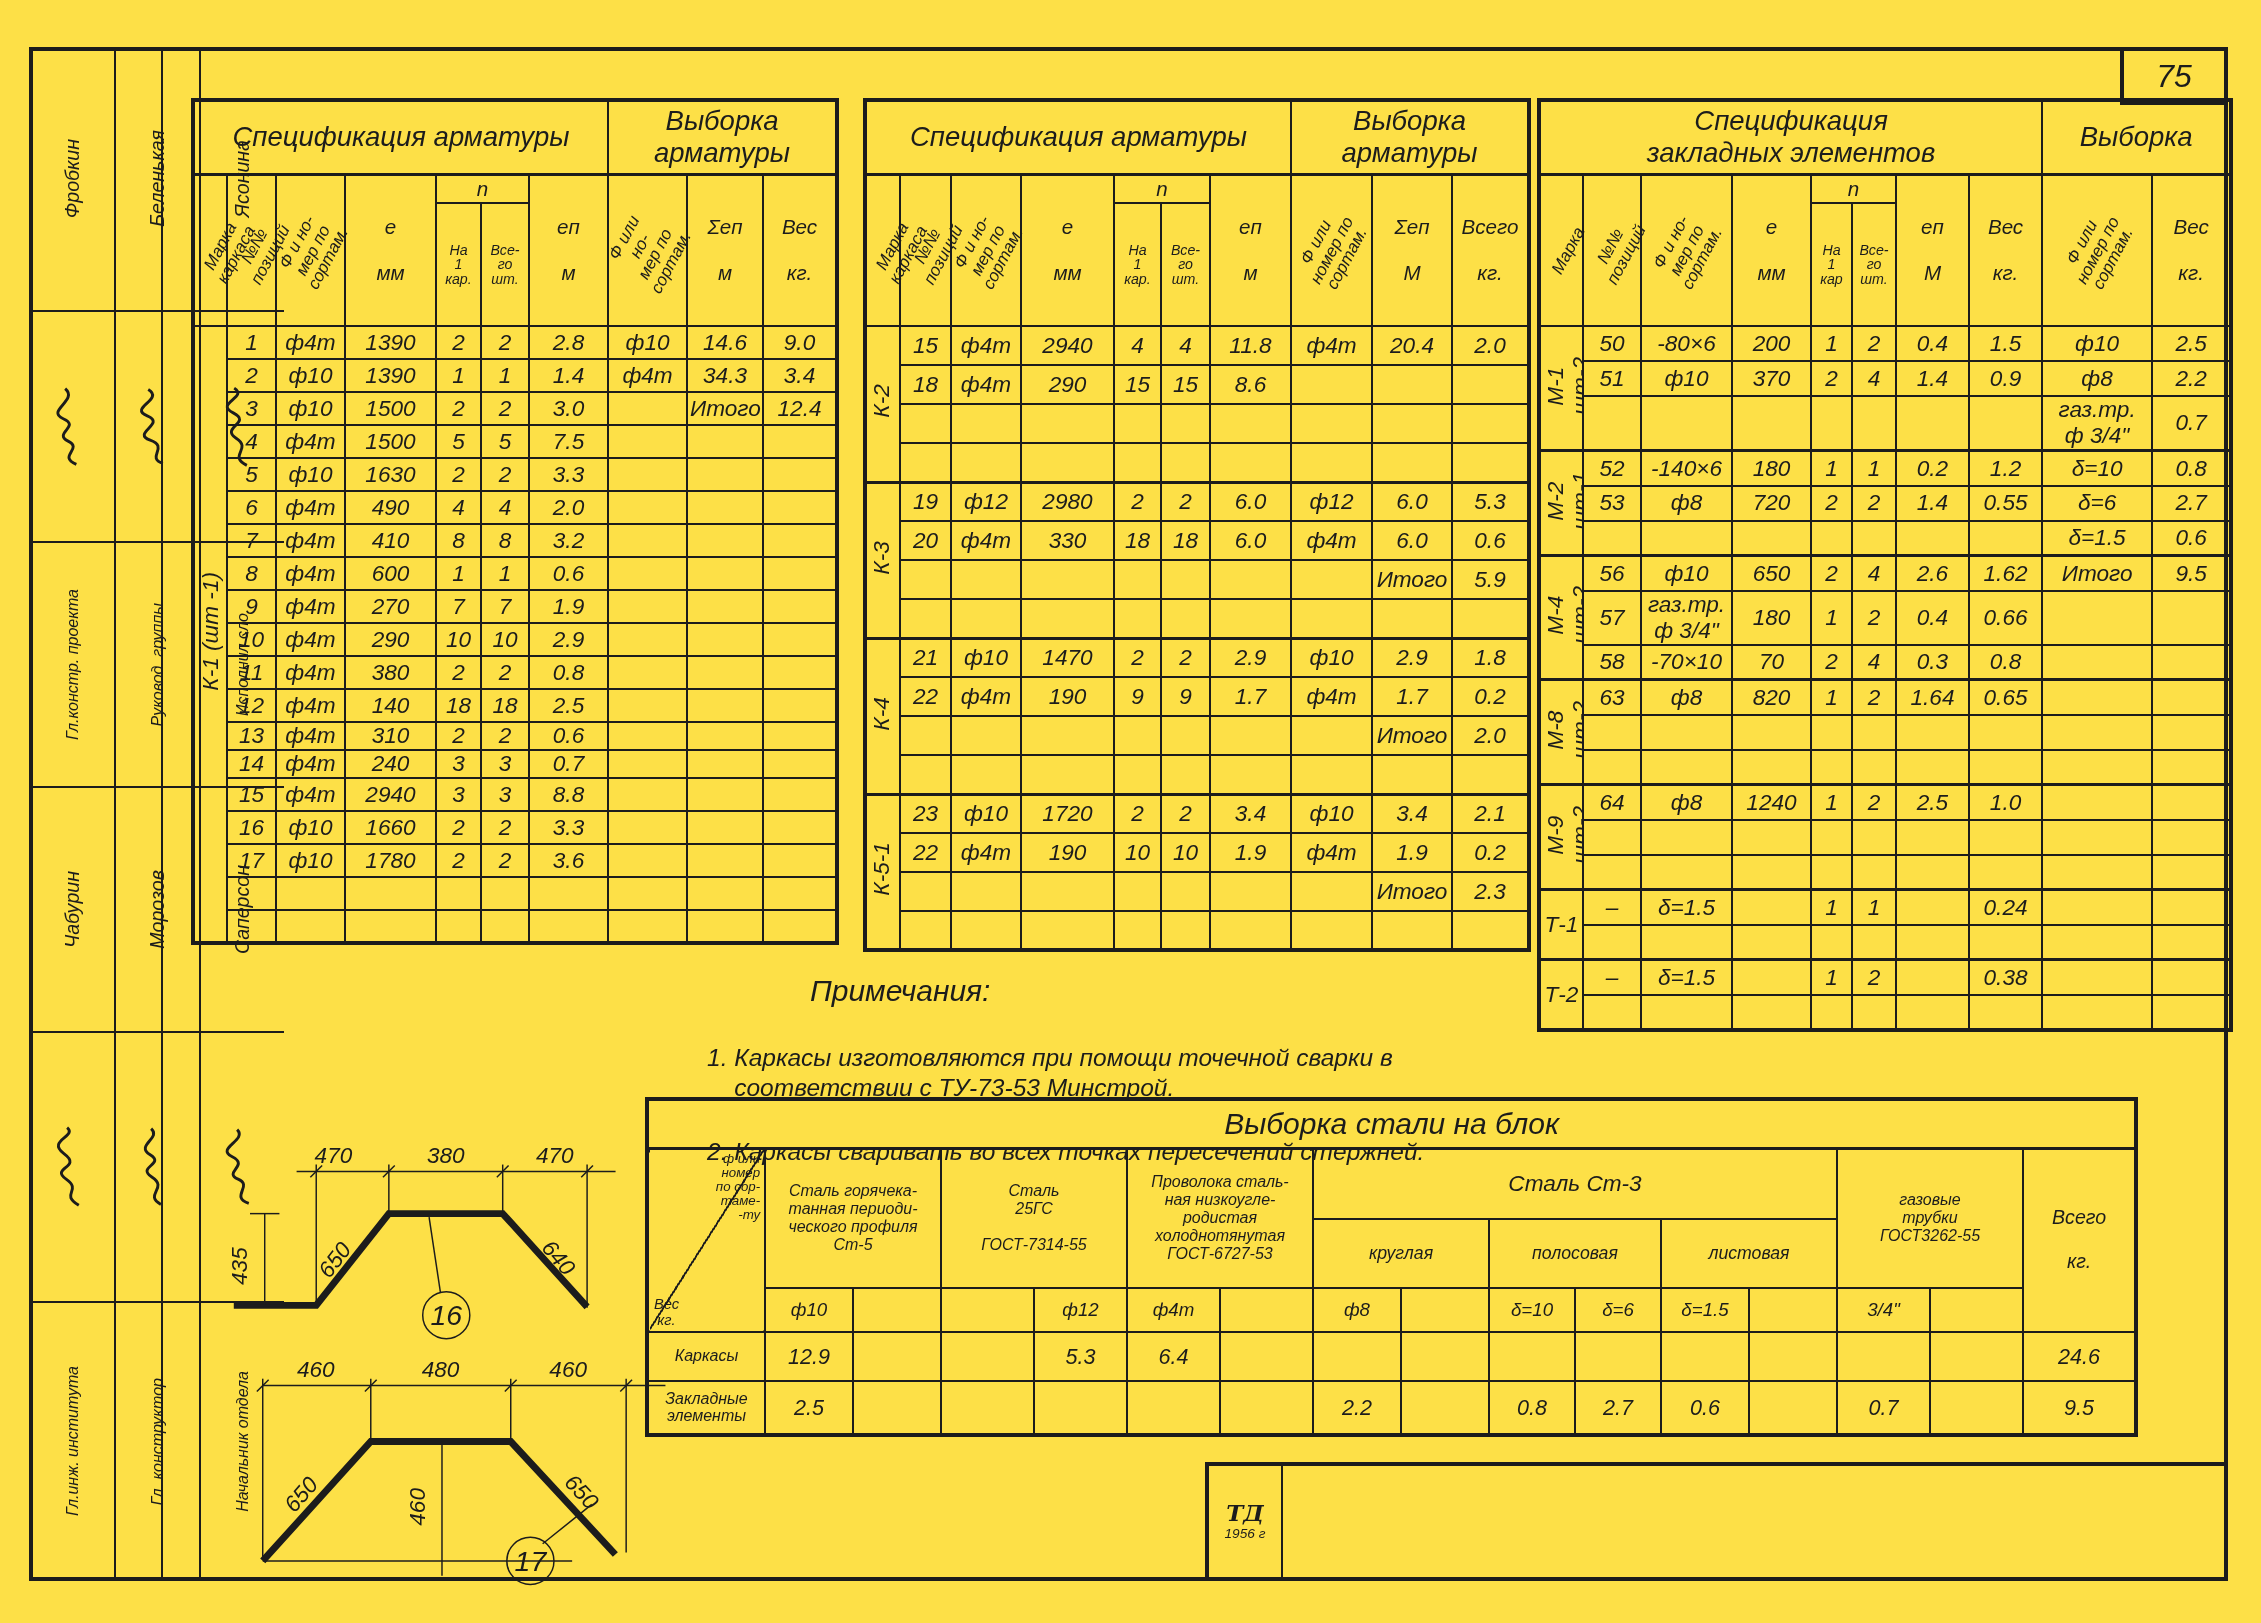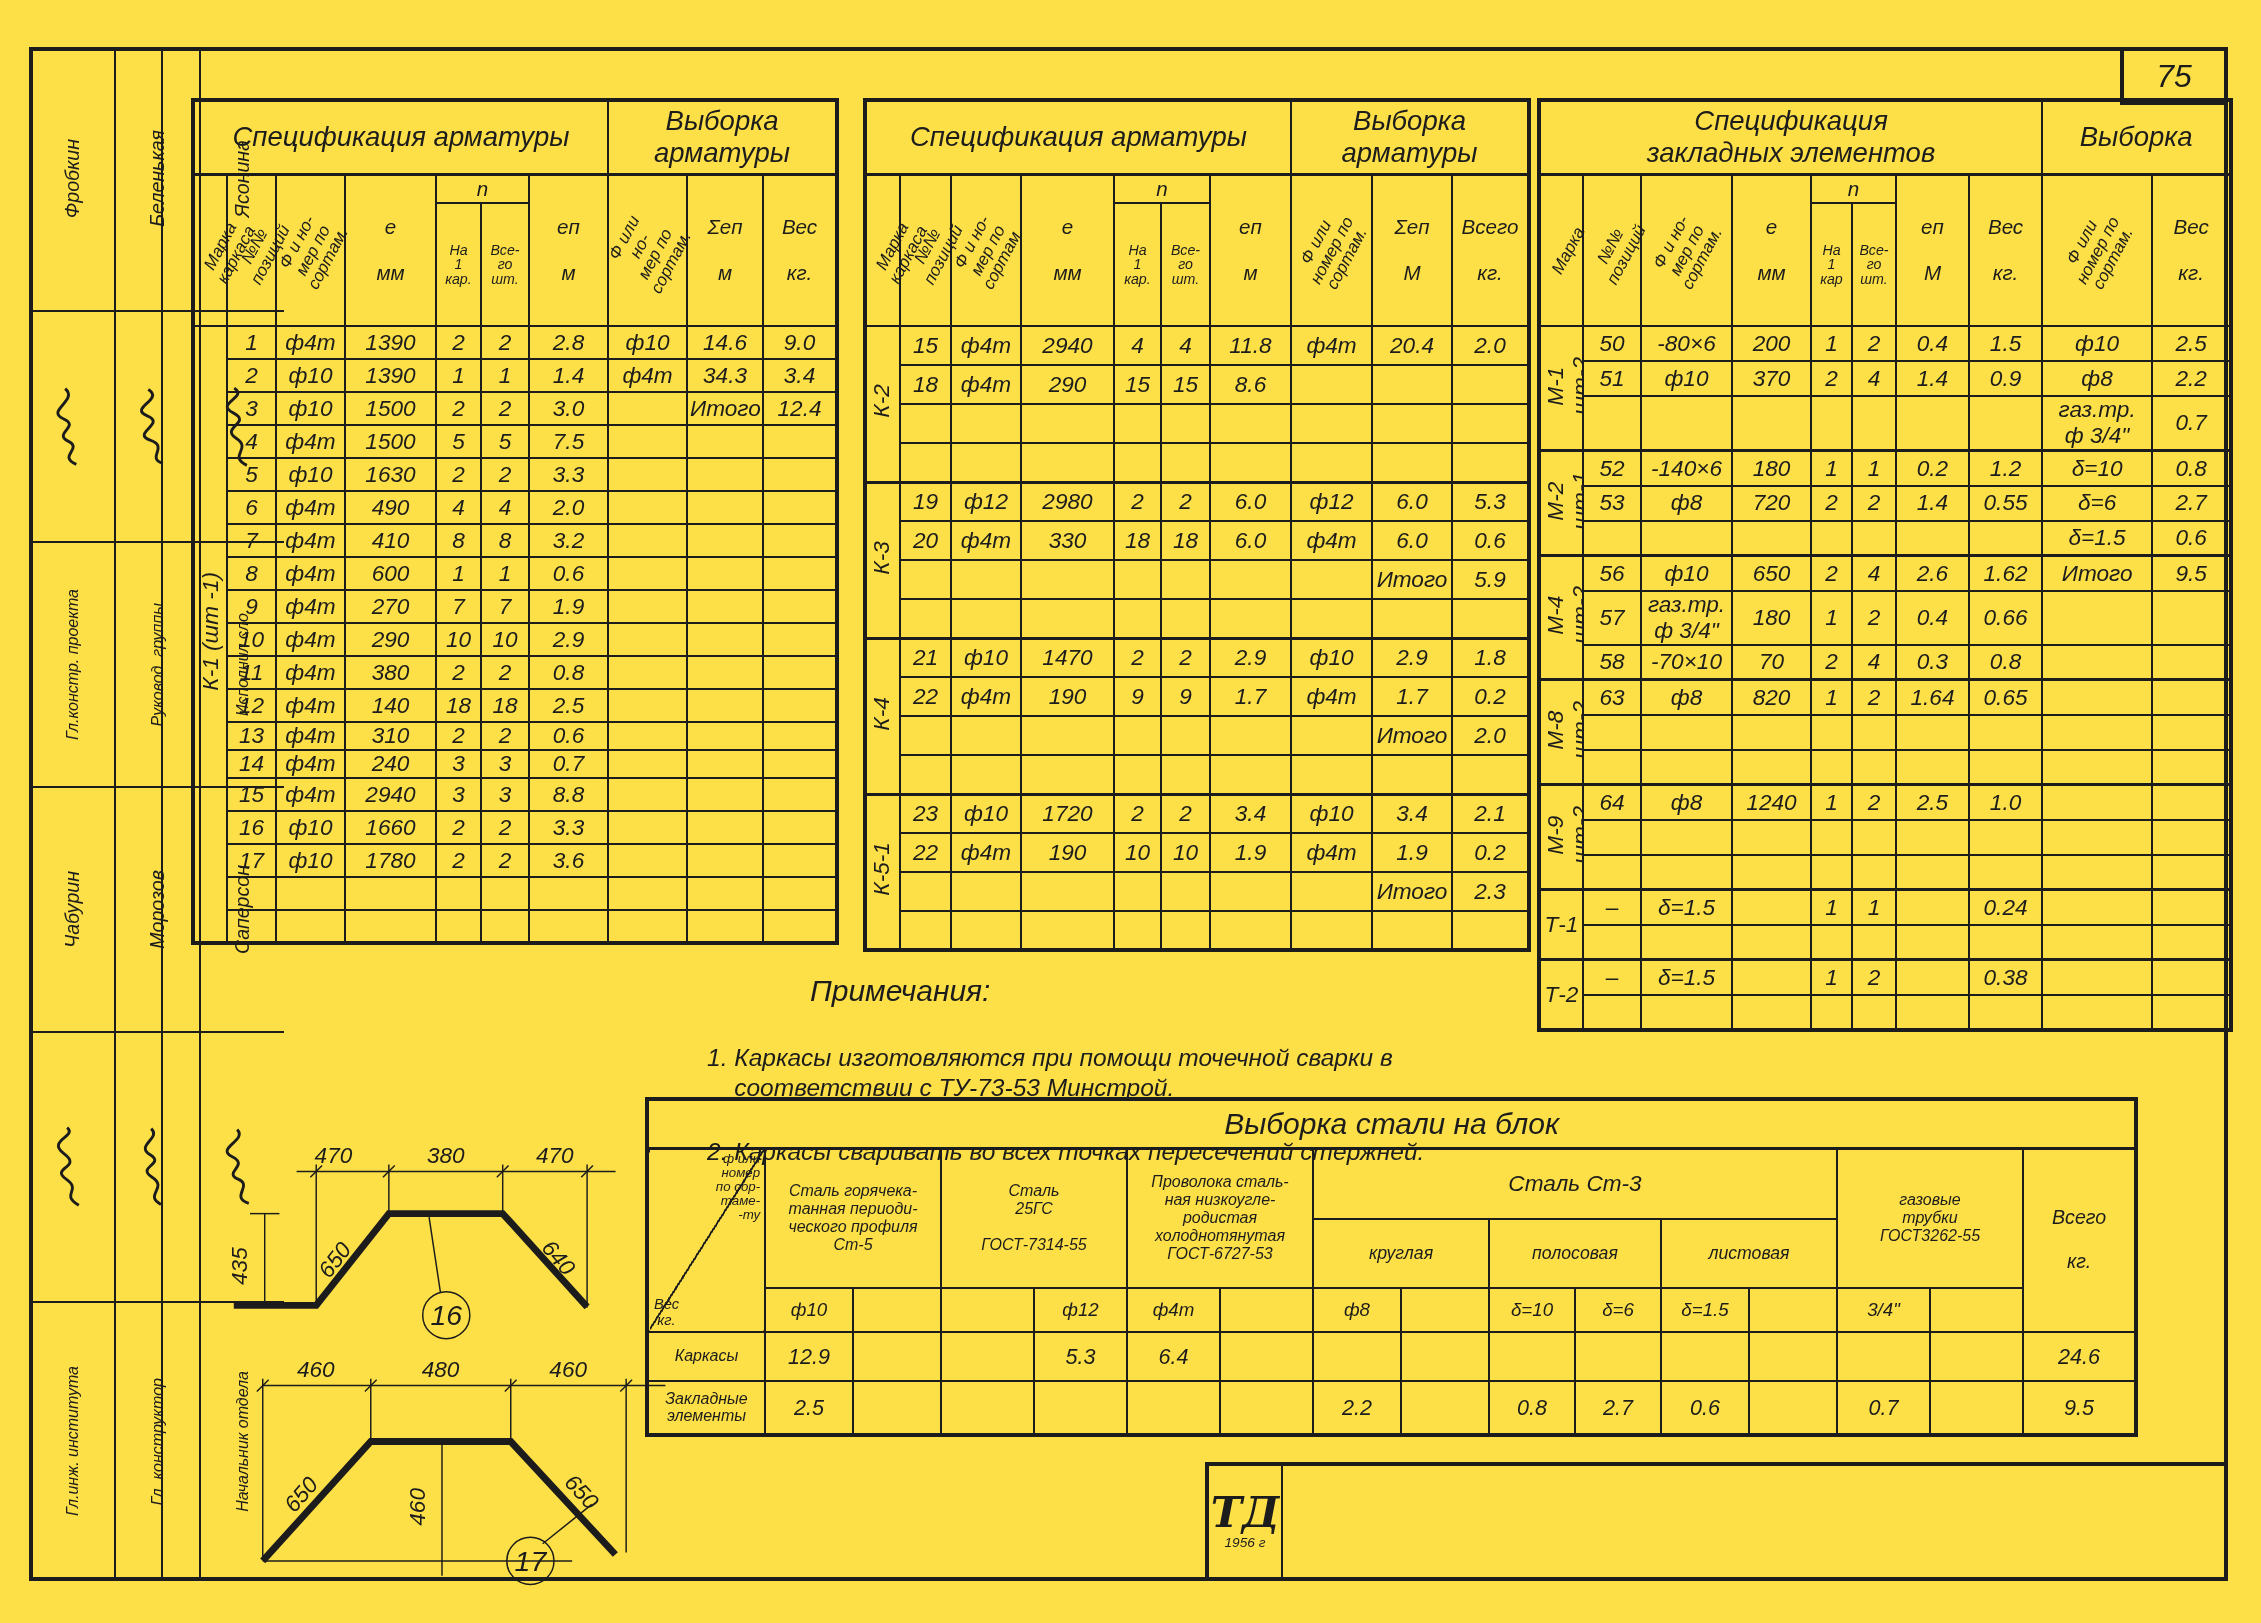--- a/index.html
+++ b/index.html
@@ -59,21 +59,21 @@
 
   
   svg text { font-family:"Liberation Sans", sans-serif; font-style:italic; fill:#1c1c1c; }
   .sk-line { stroke:#1c1c1c; stroke-width:3; fill:none; }
   .sk-thick { stroke:#1c1c1c; stroke-width:14; fill:none; }
   .sk-dim { font-size:46px; }
 
   
   .tblock { left:1205px; top:1462px; width:1023px; height:119px; border:4.4px solid #1c1c1c; display:flex; }
   .tb-logo { width:74px; border-right:2.9px solid #1c1c1c; display:flex; flex-direction:column; align-items:center; justify-content:center; }
-  .tb-logo-mark { font-family:"DejaVu Serif", serif; font-weight:bold; font-size:42px; line-height:0.95; }
+  .tb-logo-mark { font-family:"DejaVu Serif", serif; font-weight:bold; font-size:23px; line-height:0.95; }
   .tb-year { font-size:13.7px; margin-top:2.9px; }
   .tb-center { flex:1; display:flex; flex-direction:column; justify-content:space-around; align-items:center; padding:4.9px 0; }
   .tb-line { font-size:29.4px; }
   .tb-right { width:417px; border-left:2.9px solid #1c1c1c; display:flex; flex-direction:column; }
   .tb-code { flex:1; border-bottom:2.9px solid #1c1c1c; display:flex; flex-direction:column; align-items:center; justify-content:center; font-size:20.6px; line-height:1.15; }
   .tb-sheet { flex:1; display:flex; align-items:center; justify-content:center; gap:19.6px; font-size:22.6px; }
 </style>
 </head>
 <body>
 

